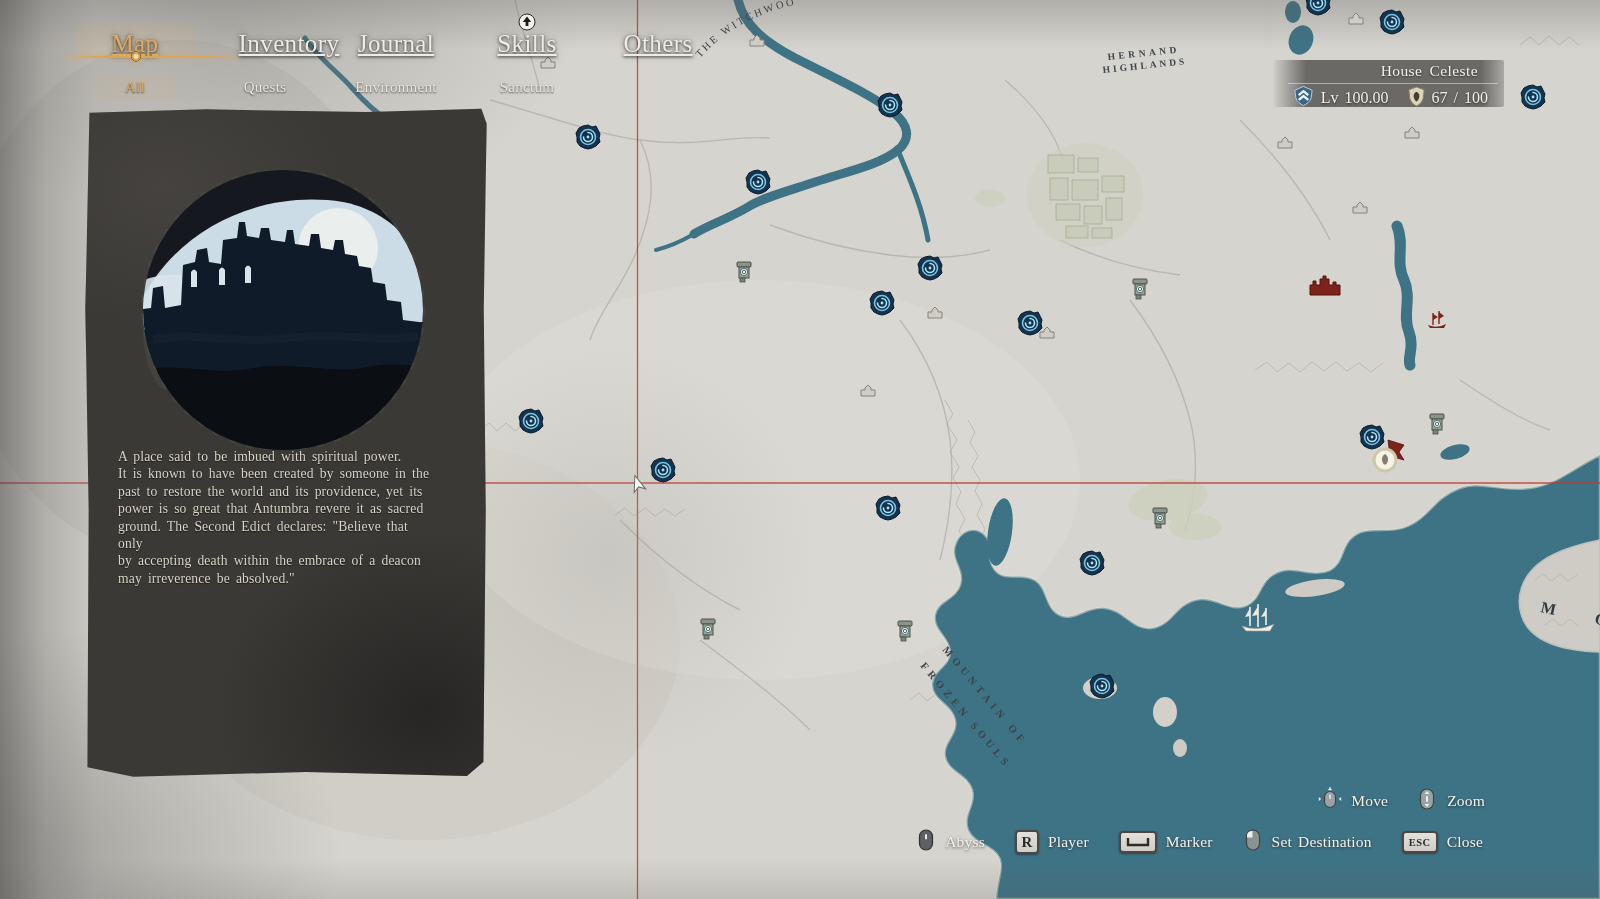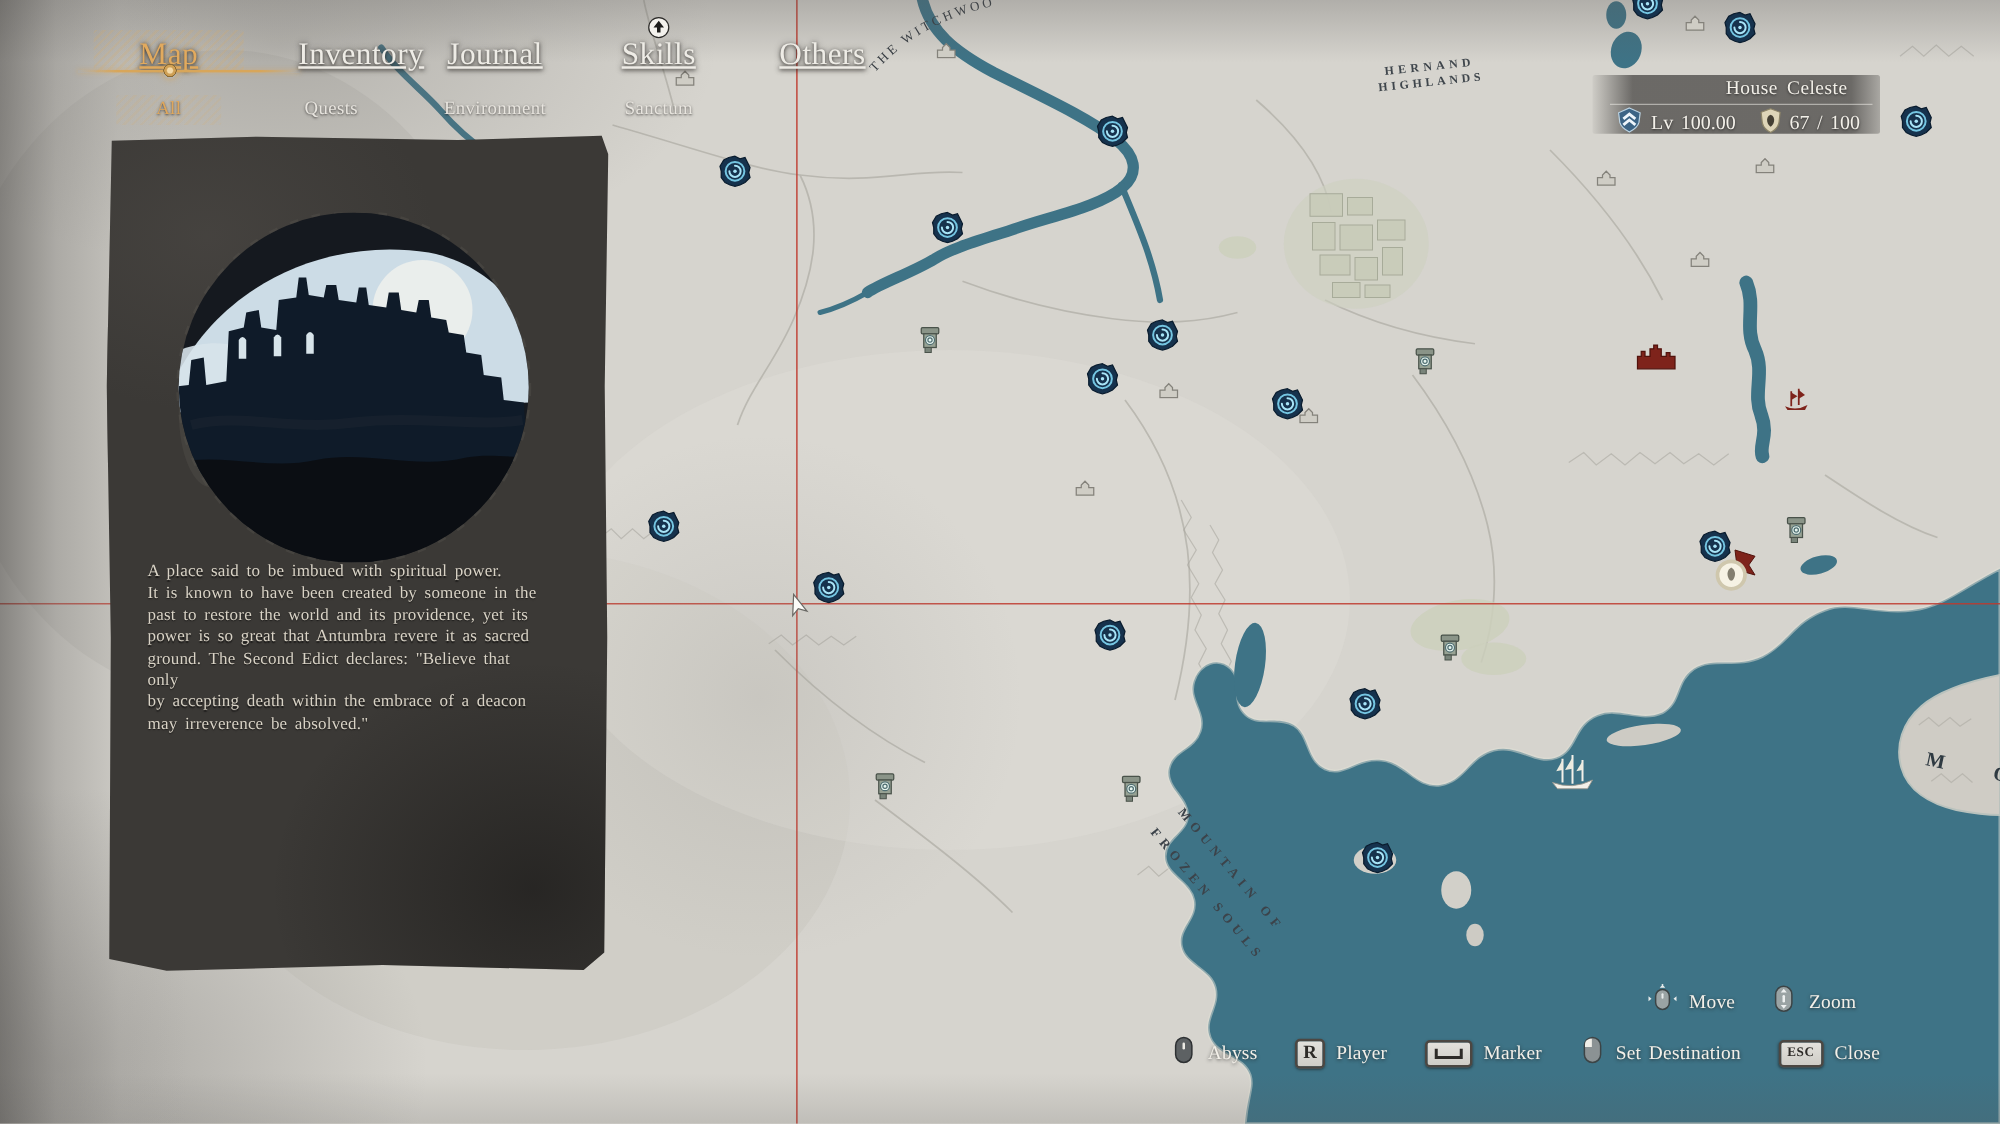--- a/index.html
+++ b/index.html
@@ -96,21 +96,21 @@
   .panel-art { position:absolute; left:48px; top:62px; }
   .panel-desc {
     position:absolute; left:33px; top:340px; width:318px;
     font-size:13.6px; line-height:17.4px; color:#d9d3c6;
     white-space:pre-line; word-spacing:2.5px; letter-spacing:.15px;
     text-shadow:0 1px 1px rgba(0,0,0,.6);
   }
   
   .hints-row { position:absolute; z-index:6; display:flex; align-items:center; }
   .hints-row1 { right:115px; top:786px; gap:28px; }
-  .hints-row2 { right:96px; top:828px; gap:30px; }
+  .hints-row2 { right:117px; top:828px; gap:30px; }
   .hint { display:flex; align-items:center; gap:9px; }
   .hint-label {
     font-size:15.5px; color:#f3f0e9; letter-spacing:.2px; word-spacing:2px; white-space:nowrap;
     text-shadow:0 1px 3px rgba(25,25,25,.75);
   }
   .keycap {
     min-width:24px; height:24px; padding:0 4px;
     background:linear-gradient(180deg,#e3e1dc,#cfcdc7);
     border:2px solid #4c4742; border-radius:4px;
     display:flex; align-items:center; justify-content:center;

